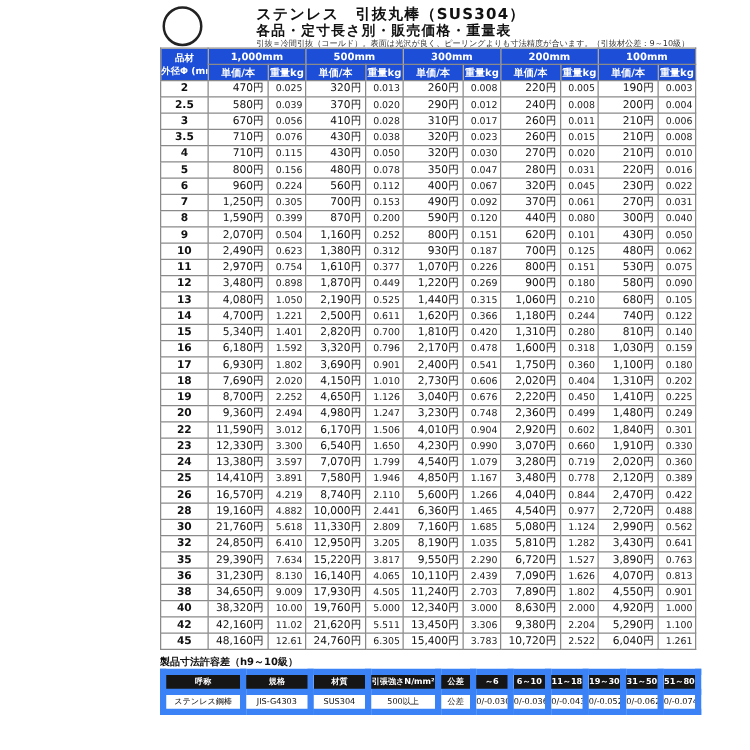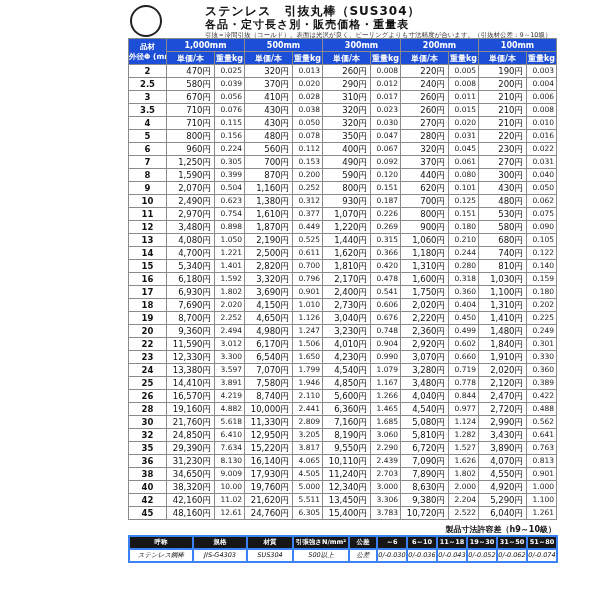--- a/index.html
+++ b/index.html
@@ -41,32 +41,32 @@
   }
   table.price thead th.corner div { font-size:7.5px; line-height:10px; }
   table.price tbody td { height:13px; line-height:12px; background:#fff; }
   table.price td.dia    { font-size:8.5px; font-weight:bold; text-align:center; }
   table.price td.price  { font-size:8.5px; text-align:right; padding-right:3px; }
   table.price td.weight { font-size:7.5px; text-align:right; padding-right:2px; color:#222; }
 
   
   .tol-title {
     position:absolute; left:128px; top:524px; width:428px;
-    text-align:right; font-size:8px; font-weight:bold;
+    text-align:left; font-size:8px; font-weight:bold;
   }
   table.tol {
     position:absolute; left:128px; top:535px;
     border-collapse:collapse; table-layout:fixed; width:428px;
   }
-  table.tol th, table.tol td { border:2px solid #3b82f6; white-space:nowrap; overflow:hidden; }
+  table.tol th, table.tol td { border:5px solid #3b82f6; white-space:nowrap; overflow:hidden; }
   table.tol th {
     background:#161616; color:#fff; font-weight:bold;
     font-size:6.5px; text-align:center; height:12px; line-height:11px;
   }
-  table.tol td { font-size:6.5px; text-align:center; height:12px; line-height:11px; background:#fff;font-style:italic; }
+  table.tol td { font-size:6.5px; text-align:center; height:12px; line-height:11px; background:#fff; }
 
   
   .notes { position:absolute; left:128px; top:566px; }
   .note-line { font-size:8px; line-height:13px; color:#111; }
 </style>
 </head>
 <body>
 
 <div class="page">
 
@@ -480,21 +480,21 @@
           <td class="price">2,990円</td>
           <td class="weight">0.562</td>
         </tr>
         <tr>
           <td class="dia">32</td>
           <td class="price">24,850円</td>
           <td class="weight">6.410</td>
           <td class="price">12,950円</td>
           <td class="weight">3.205</td>
           <td class="price">8,190円</td>
-          <td class="weight">3.060</td>
+          <td class="weight">1.035</td>
           <td class="price">5,810円</td>
           <td class="weight">1.282</td>
           <td class="price">3,430円</td>
           <td class="weight">0.641</td>
         </tr>
         <tr>
           <td class="dia">35</td>
           <td class="price">29,390円</td>
           <td class="weight">7.634</td>
           <td class="price">15,220円</td>

